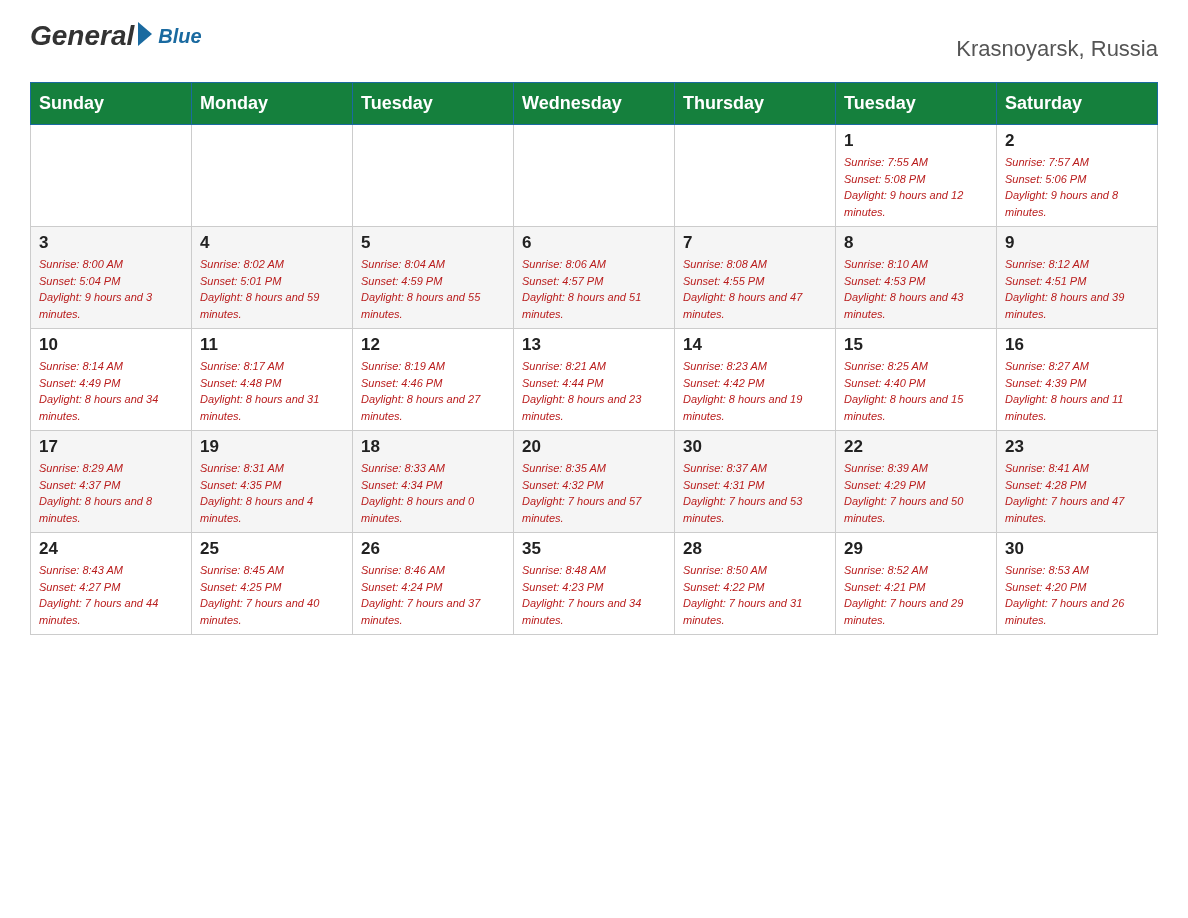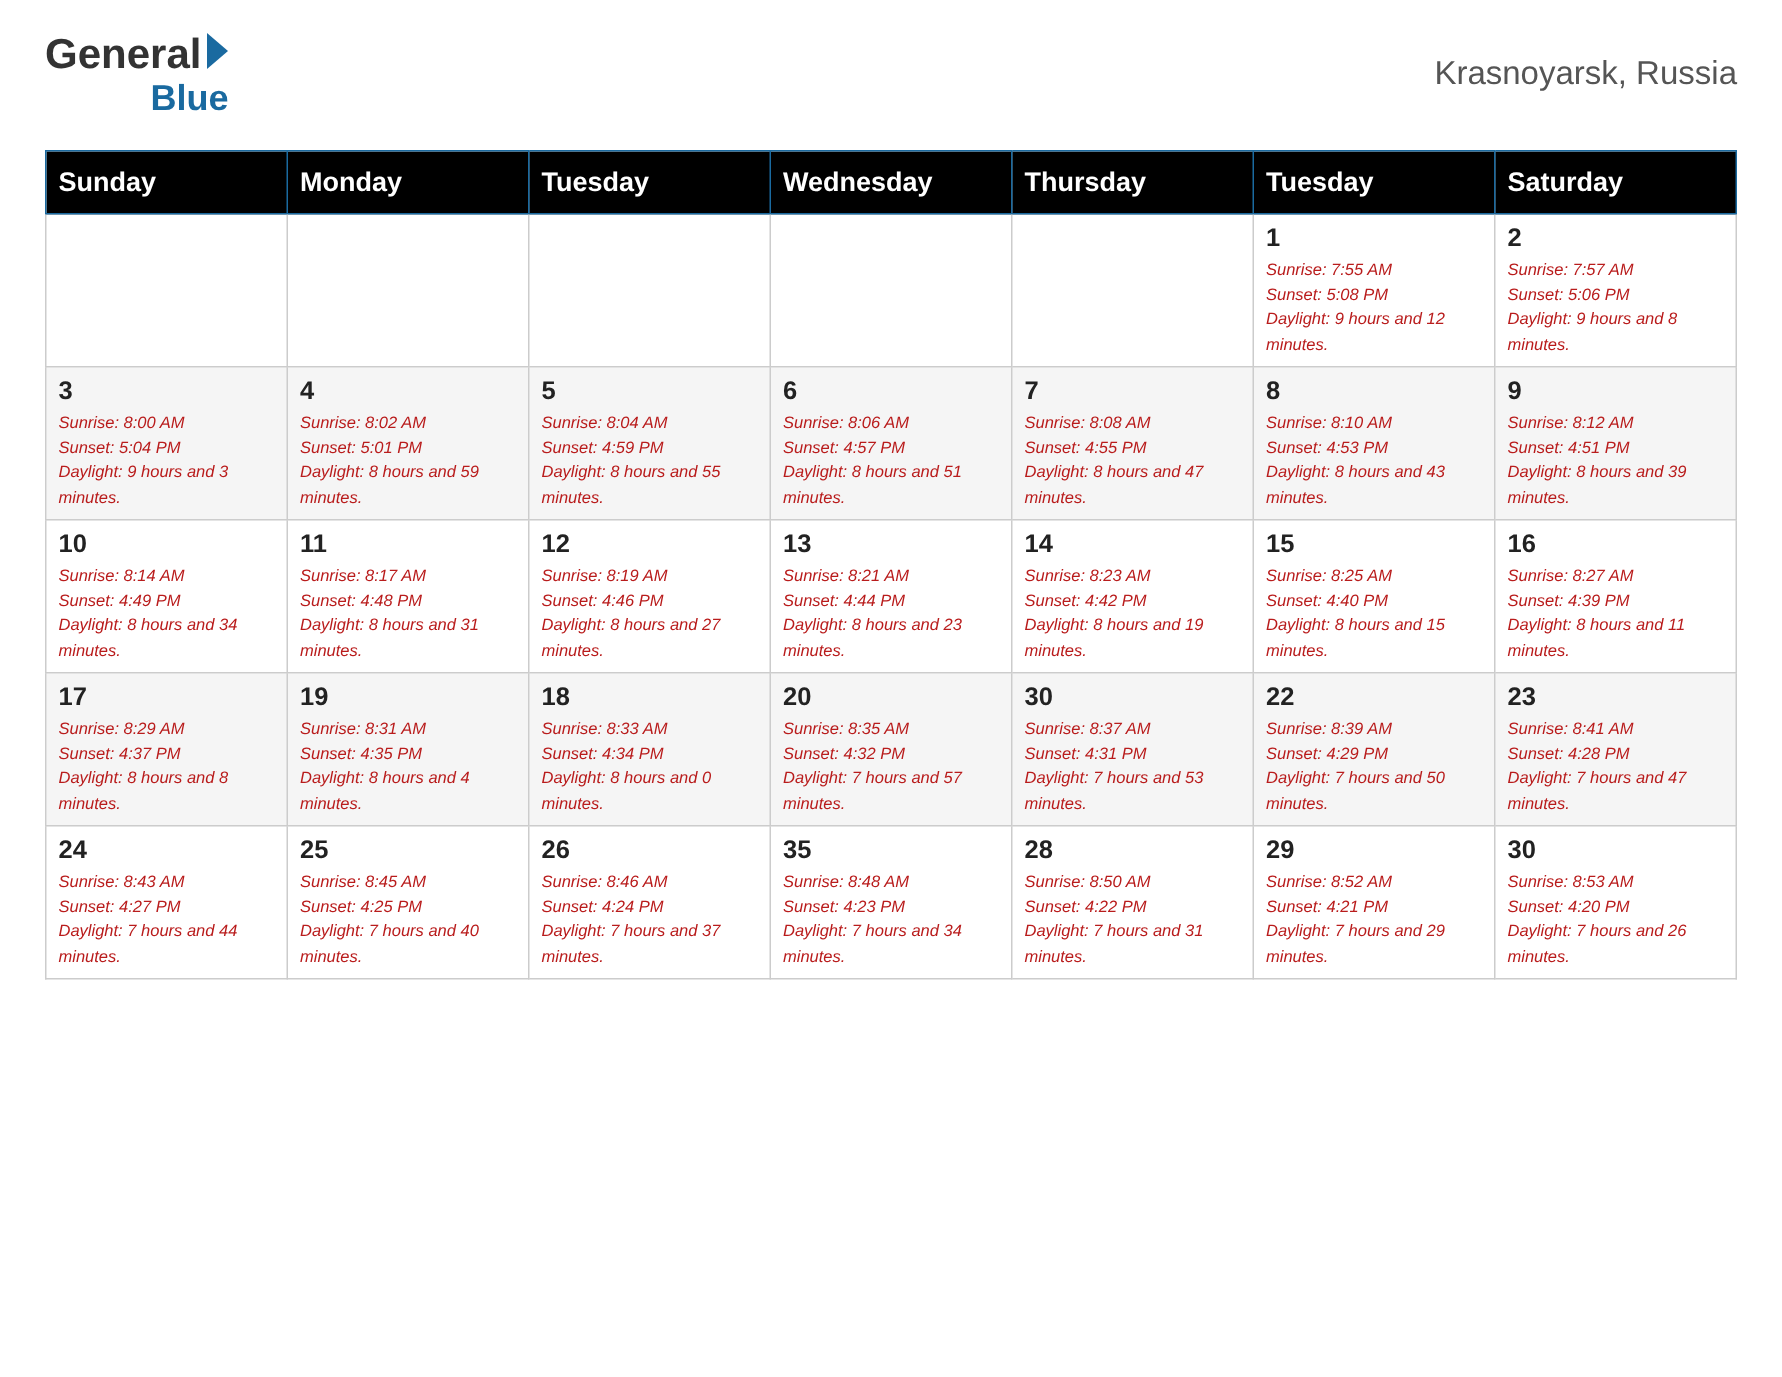--- a/index.html
+++ b/index.html
@@ -11,43 +11,44 @@
       padding: 20px 30px 30px 30px;
     }
     .header {
       display: flex;
       justify-content: space-between;
       align-items: flex-start;
       margin-bottom: 20px;
     }
     .logo {
       display: flex;
-      flex-direction: column;
-      align-items: flex-end;
+      flex-direction: row;
+      align-items: center;
+      font-style: italic;
     }
     .logo-top {
       display: flex;
       align-items: center;
     }
     .logo-text-general {
       font-size: 28px;
       font-weight: bold;
       color: #333;
     }
     .logo-triangle {
       width: 0;
       height: 0;
       border-left: 14px solid #1a6aa0;
       border-top: 12px solid transparent;
       border-bottom: 12px solid transparent;
       margin-left: 4px;
       margin-top: -4px;
     }
     .logo-text-blue {
-      font-size: 24px;
+      font-size: 20px;
       font-weight: bold;
       color: #1a6aa0;
       margin-left: 6px;
     }
     .title-block {
       text-align: right;
     }
     .calendar-title {
       font-size: 52px;
       font-weight: bold;
@@ -58,21 +59,21 @@
       font-size: 22px;
       color: #555;
       margin-top: 16px;
     }
     .calendar {
       width: 100%;
       border-collapse: collapse;
       border: 1px solid #bbb;
     }
     .calendar th {
-      background: #000000;
+      background: #15803d;
       color: #fff;
       font-size: 18px;
       font-weight: bold;
       padding: 10px 8px;
       text-align: left;
       border: 1px solid #1a6aa0;
     }
     .calendar td {
       vertical-align: top;
       border: 1px solid #ccc;

